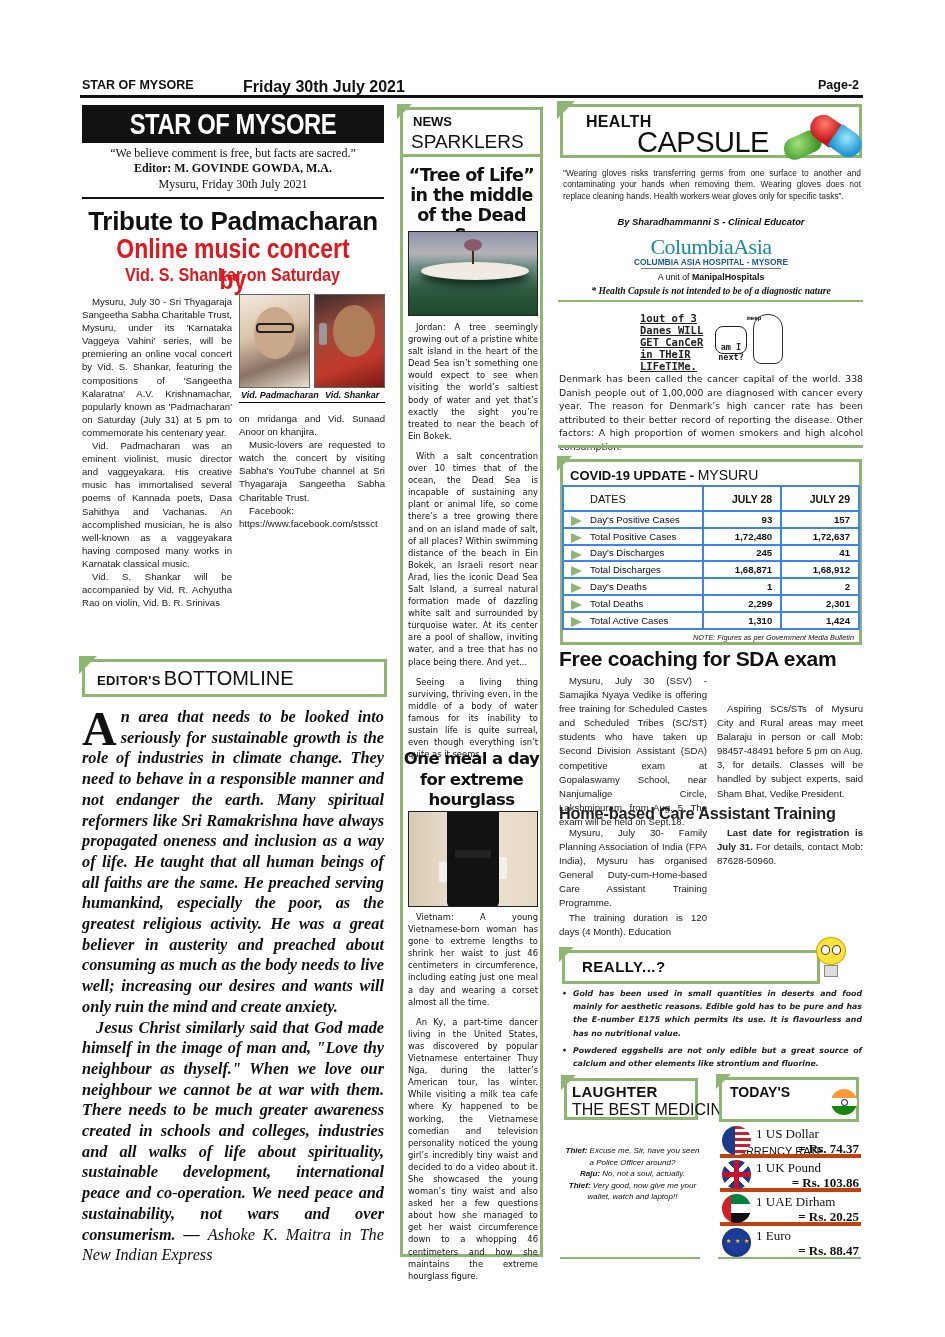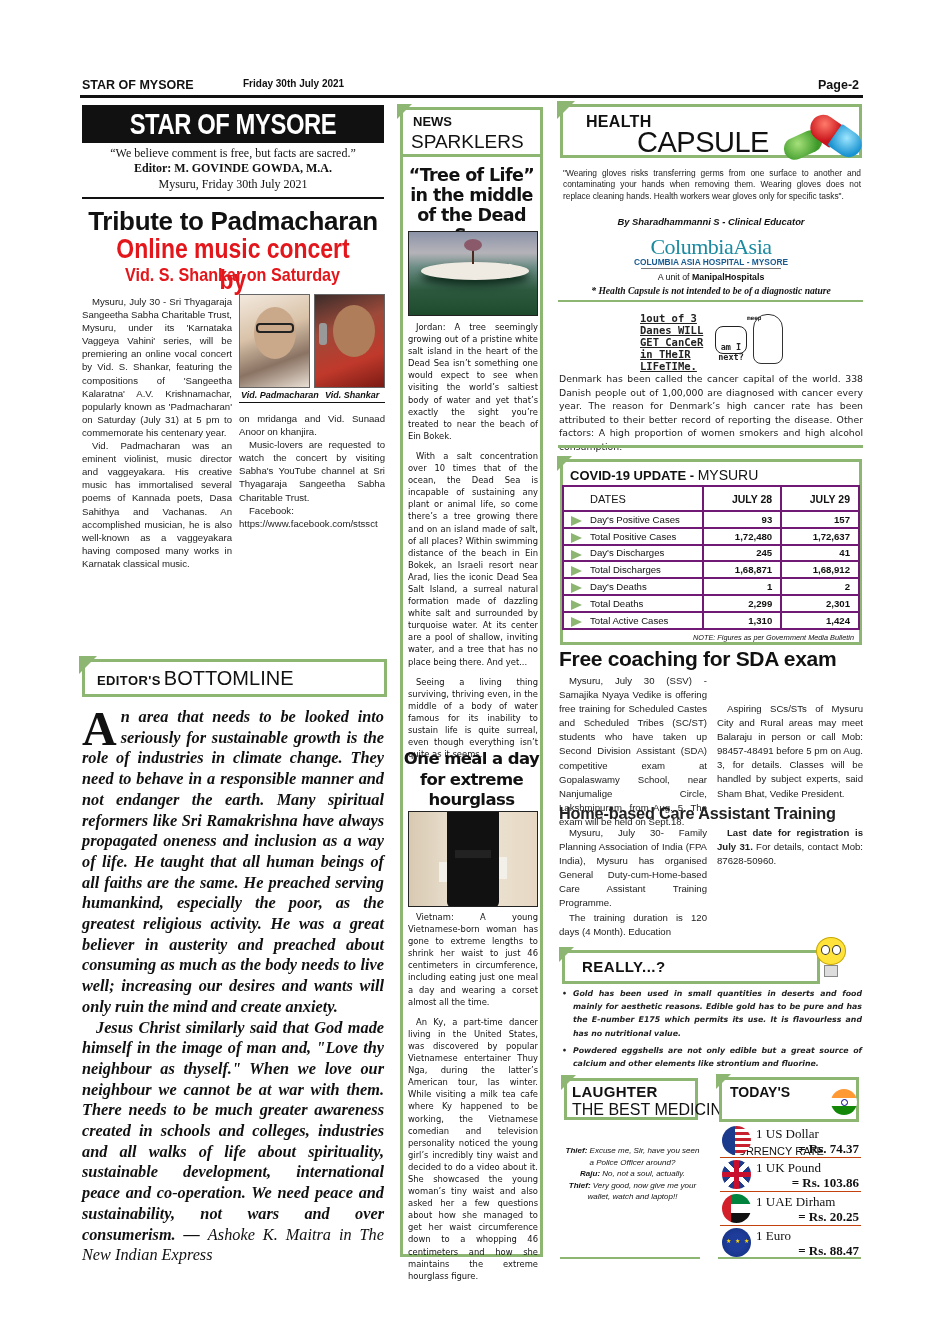--- a/index.html
+++ b/index.html
@@ -2,21 +2,21 @@
 <html><head>
 <meta charset="utf-8">
 <style>
   * { box-sizing: border-box; margin: 0; padding: 0; }
   html, body { width: 945px; height: 1337px; background: #fff; overflow: hidden; }
   body { position: relative; font-family: "Liberation Sans", sans-serif; color: #111; }
   .abs { position: absolute; }
 
   
   .top-left { left: 82px; top: 78px; font-size: 12.5px; font-weight: bold; }
-  .top-date { left: 243px; top: 78px; font-size: 10px; font-weight: bold; text-align: right; }
+  .top-date { left: 243px; top: 78px; font-size: 16px; font-weight: bold; text-align: right; }
   .top-page { left: 818px; top: 78px; font-size: 12.5px; font-weight: bold; }
   .top-rule { left: 80px; top: 95px; width: 783px; height: 3px; background: #111; }
 
   
   .masthead { left: 82px; top: 105px; width: 302px; height: 38px; background: #111; color: #fff;
     font-family: "Liberation Sans", sans-serif; font-weight: bold; font-size: 29px; text-align: center;
     line-height: 38px; letter-spacing: -0.5px; transform-origin: center; }
   .masthead span { display: inline-block; transform: scaleX(0.82); }
   .motto { left: 82px; top: 146px; width: 302px; text-align: center; font-family: "Liberation Serif", serif; font-size: 12px; }
   .editor { left: 82px; top: 161px; width: 302px; text-align: center; font-family: "Liberation Serif", serif; font-size: 12px; font-weight: bold; }
@@ -105,21 +105,21 @@
   .wee { position: absolute; left: 107px; top: 0; font-size: 6px; }
 
   .dk-text { left: 559px; top: 372px; width: 304px; font-family: "DejaVu Sans", sans-serif; font-size: 9.3px; line-height: 13.6px; text-align: justify; color: #222; }
   .dk-rule { left: 558px; top: 445px; width: 305px; height: 3px; background: #8db673; }
 
   
   .cv-box { left: 560px; top: 459px; width: 302px; height: 186px; border: 3px solid #8db673; }
   .cv-title { left: 570px; top: 467px; font-size: 13px; font-weight: 900; }
   .cv-title span { font-weight: normal; font-size: 14px; }
   table.cv { position: absolute; left: 562px; top: 485px; width: 298px; border-collapse: collapse; font-size: 9.6px; }
-  table.cv td, table.cv th { border: 2px solid #701a75; height: 16.8px; padding: 0 20px; }
+  table.cv td, table.cv th { border: 2px solid #3b82f6; height: 16.8px; padding: 0 20px; }
   table.cv th { font-weight: normal; height: 25px; font-size: 11px; text-align: left; padding-left: 26px; }
   table.cv th.num { text-align: right; font-weight: bold; font-size: 10.5px; padding-right: 8px; }
   table.cv td.num { text-align: right; font-weight: bold; padding-right: 8px; }
   table.cv td.lbl { padding-left: 26px; position: relative; }
   .arrow { position: absolute; left: 7px; top: 4px; width: 0; height: 0; border-left: 11px solid #8db673; border-top: 5px solid transparent; border-bottom: 5px solid transparent; }
   .cv-note { left: 562px; top: 633px; width: 292px; text-align: right; font-size: 7.3px; font-style: italic; }
 
   
   .sda-h { left: 559px; top: 647px; width: 305px; font-size: 21px; font-weight: bold; letter-spacing: -0.3px; }
   .sda-c1 { left: 559px; top: 674px; width: 148px; }
@@ -150,21 +150,21 @@
   .lg-text b { font-weight: bold; }
   .lg-rule { left: 560px; top: 1257px; width: 140px; height: 2px; background: #8db673; }
 
   
   .cr-box { left: 719px; top: 1077px; width: 140px; height: 45px; }
   .cr-t1 { left: 730px; top: 1084px; font-size: 14px; font-weight: 900; }
   .cr-t2 { left: 730px; top: 1101px; font-size: 11px; margin-top: 44px; }
   .flag-in { left: 831px; top: 1089px; width: 26px; height: 26px; border-radius: 50%; overflow: hidden;
     background: linear-gradient(180deg, #ff9933 0 33%, #fff 33% 66%, #138808 66% 100%); }
   .flag-in::after { content: ""; position: absolute; left: 10px; top: 10px; width: 5px; height: 5px; border: 1px solid #000080; border-radius: 50%; }
-  .cr-row { position: absolute; left: 720px; width: 141px; height: 34px; border-bottom: 1px solid #c2410c; }
+  .cr-row { position: absolute; left: 720px; width: 141px; height: 34px; border-bottom: 4px solid #c2410c; }
   .cr-flag { position: absolute; left: 2px; top: 2px; width: 29px; height: 29px; border-radius: 50%; overflow: hidden; }
   .cr-name { position: absolute; left: 36px; top: 2px; font-family: "Liberation Serif", serif; font-size: 13px; }
   .cr-val { position: absolute; right: 2px; top: 17px; font-family: "Liberation Serif", serif; font-size: 13px; }
   .cr-val b { font-weight: bold; }
   .f-us { background: linear-gradient(90deg, #1b3a8c 0 45%, transparent 45%), repeating-linear-gradient(180deg, #c7202e 0 3px, #fff 3px 6px); }
   .f-uk { background: linear-gradient(90deg, transparent 40%, #c8102e 40% 60%, transparent 60%), linear-gradient(180deg, transparent 40%, #c8102e 40% 60%, transparent 60%), linear-gradient(45deg, transparent 44%, #fff 44% 56%, transparent 56%), linear-gradient(-45deg, transparent 44%, #fff 44% 56%, transparent 56%), #1f3b8a; }
   .f-ae { background: linear-gradient(90deg, #d21f2a 0 30%, transparent 30%), linear-gradient(180deg, #00843d 0 33%, #fff 33% 66%, #111 66% 100%); }
   .f-eu { background: radial-gradient(circle, #1e3c9a 40%, #143080 100%); }
   .f-eu::after { content: "★ ★ ★"; position: absolute; left: 4px; top: 9px; color: #ffd700; font-size: 6px; letter-spacing: 1px; }
   .cr-rule { left: 718px; top: 1257px; width: 143px; height: 2px; background: #8db673; }
@@ -183,20 +183,21 @@
 <div class="abs mysuru-date">Mysuru,  Friday 30th July 2021</div>
 <div class="abs mast-rule"></div>
 
 <div class="abs h1">Tribute to Padmacharan</div>
 <div class="abs h2"><span>Online music concert by</span></div>
 <div class="abs h3"><span>Vid. S. Shankar on Saturday</span></div>
 
 <div class="abs col-a col-text">
   <p>Mysuru, July 30 - Sri Thyagaraja Sangeetha Sabha Charitable Trust, Mysuru, under its 'Karnataka Vaggeya Vahini' series, will be premiering an online vocal concert by Vid. S. Shankar, featuring the compositions of 'Sangeetha Kalaratna' A.V. Krishnamachar, popularly known as 'Padmacharan' on Saturday (July 31) at 5 pm to commemorate his centenary year.</p>
   <p>Vid. Padmacharan was an eminent violinist, music director and vaggeyakara. His creative music has immortalised several poems of Kannada poets, Dasa Sahithya and Vachanas. An accomplished musician, he is also well-known as a vaggeyakara having composed many works in Karnatak classical music.</p>
+  <p>Vid. S. Shankar will be accompanied by Vid. R. Achyutha Rao on violin, Vid. B. R. Srinivas</p>
 </div>
 
 <div class="abs photos">
   <div class="photo p1">
     <div class="face" style="left:14px;top:12px;width:42px;height:52px;background:#caa88a;"></div>
     <div class="face" style="left:16px;top:28px;width:38px;height:10px;border-radius:4px;border:2px solid #222;background:transparent;"></div>
   </div>
   <div class="photo p2">
     <div class="face" style="left:18px;top:10px;width:42px;height:52px;background:#b07d5a;"></div>
     <div style="position:absolute;left:4px;top:28px;width:8px;height:22px;background:#999;border-radius:3px;"></div>

